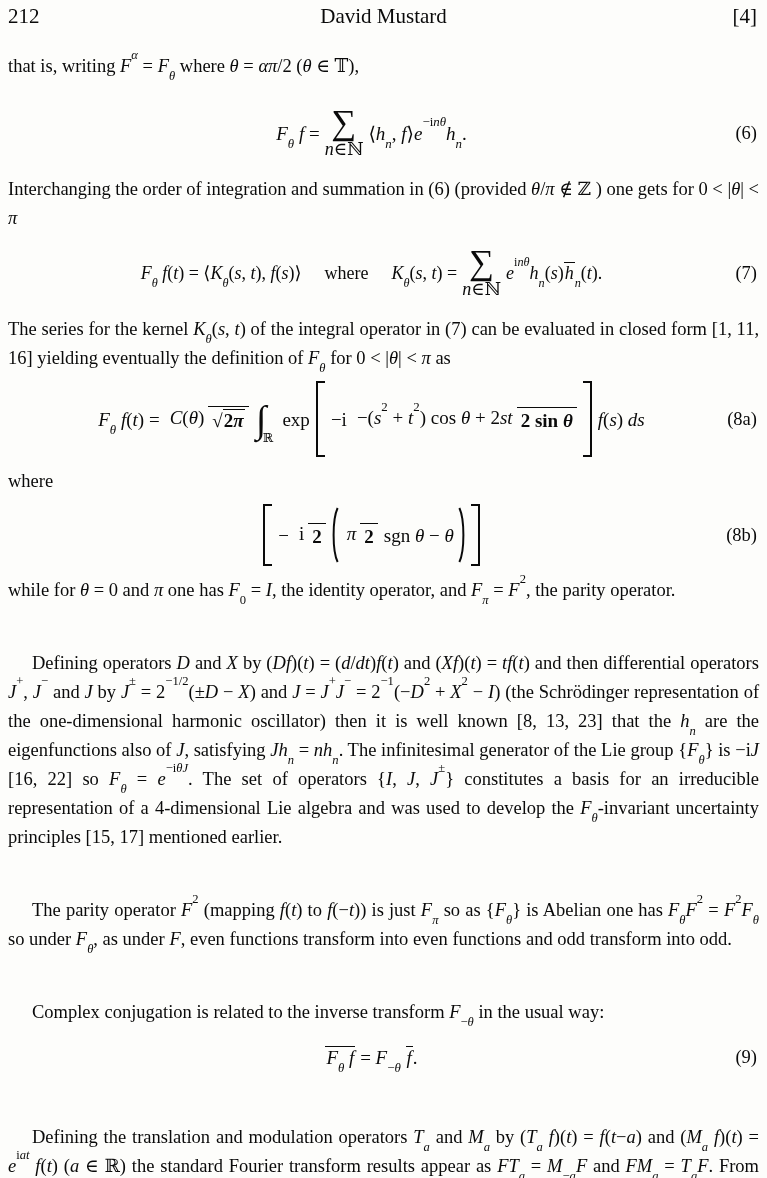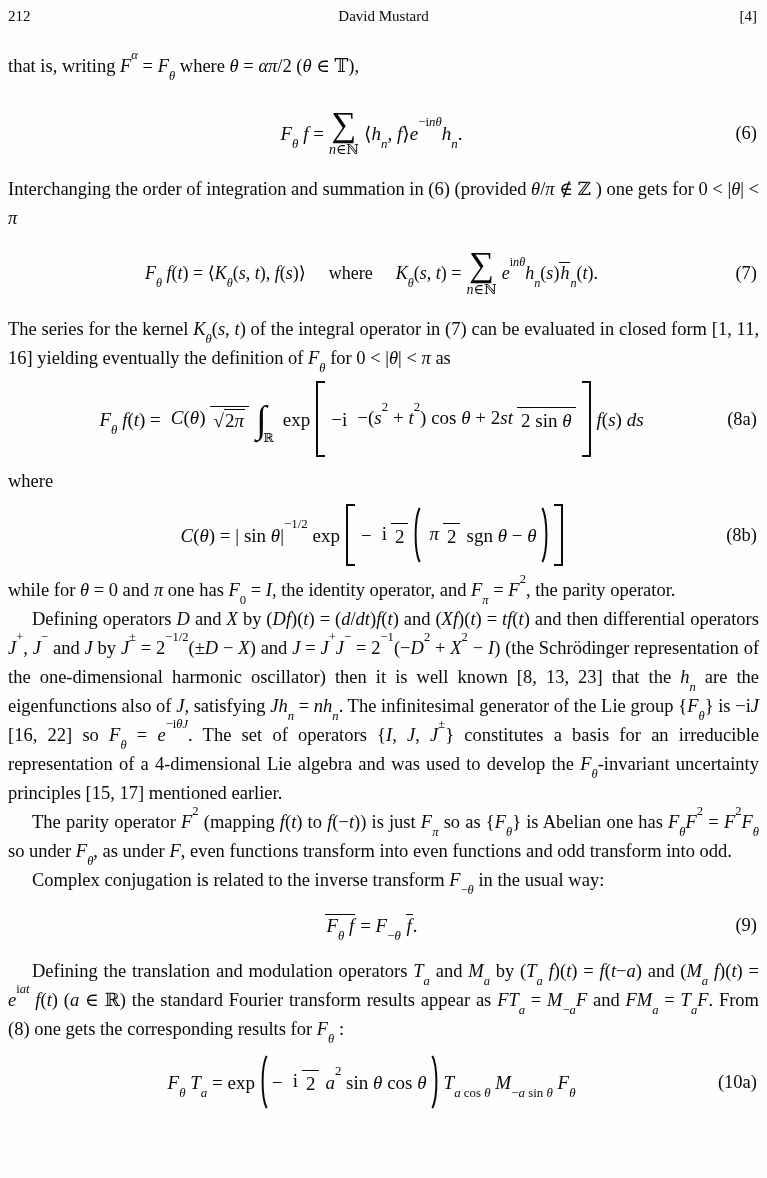--- a/index.html
+++ b/index.html
@@ -5,52 +5,52 @@
   html, body { margin: 0; padding: 0; }
   body {
     width: 767px; height: 1178px; overflow: hidden;
     background: #fdfdfb; color: #0a0a0a;
     font-family: "Liberation Serif", "DejaVu Serif", "DejaVu Sans", serif;
     font-size: 18.5px; line-height: 29px;
   }
   .page { padding: 6px 8px 0 8px; }
 
   
-  .hdr { position: relative; font-size: 15px; line-height: 20px; margin-bottom: 26px; }
+  .hdr { position: relative; font-size: 21px; line-height: 20px; margin-bottom: 26px; }
   .hdr-c { position: absolute; left: 50%; transform: translateX(-50%); }
   .hdr-r { position: absolute; right: 2px; }
 
   
   .para { margin: 0; text-align: justify; }
-  .ind { text-indent: 24px; }
+  .ind { text-indent: 24px; margin-top: 44px; }
   i { font-style: italic; }
   sup, sub { font-size: 68%; line-height: 0; position: relative; }
   sup { top: -0.48em; }
   sub { top: 0.28em; }
   .ovl { display: inline-block; border-top: 1.5px solid #0a0a0a; line-height: 1.12; padding: 0 1px; }
 
   
   .eq { position: relative; display: flex; align-items: center; justify-content: center;
         font-size: 19px; margin: 8px 24px 10px 0; min-height: 46px; }
   .eq .m { margin: 0 3px; white-space: nowrap; }
   .eqnum { position: absolute; right: -22px; top: 50%; transform: translateY(-50%);
            font-size: 18.5px; }
   .where-lbl { margin: 0 20px; }
 
   .sum { display: inline-flex; flex-direction: column; align-items: center; margin: 0 2px; }
   .sum-sym { font-size: 35px; line-height: 0.95; }
-  .sum-lim { font-size: 14px; line-height: 1.1; margin-top: 1px; }
+  .sum-lim { font-size: 18px; line-height: 1.1; margin-top: 1px; }
 
   .intop { font-size: 38px; line-height: 0.9; margin-left: 4px; }
   .int-sub { font-size: 12.5px; align-self: flex-end; margin: 0 6px 4px -3px; }
 
   .frac { display: inline-flex; flex-direction: row; align-items: center; margin: 0 3px;
           text-align: center; }
   .fnum { padding: 0 4px 2px; line-height: 1.15; }
-  .fden { border-top: 1.6px solid #0a0a0a; padding: 2px 4px 0; line-height: 1.15; }
+  .fden { border-top: 1.6px solid #0a0a0a; padding: 2px 4px 0; line-height: 1.15; font-weight: bold; }
 
   .sqb { width: 7px; align-self: stretch; margin: 0 3px; }
   .sqb.l { border-left: 2px solid #0a0a0a; border-top: 2px solid #0a0a0a; border-bottom: 2px solid #0a0a0a; }
   .sqb.r { border-right: 2px solid #0a0a0a; border-top: 2px solid #0a0a0a; border-bottom: 2px solid #0a0a0a; }
   .par { width: 9px; align-self: stretch; margin: 3px 1px; }
   .par svg { width: 100%; height: 100%; display: block; }
 
   .eq6 { min-height: 64px; margin-top: 20px; }
   .eq7 { min-height: 64px; font-size: 18px; }
   .eq8a { min-height: 76px; }
@@ -113,21 +113,20 @@
       <span class="fden">2 sin <i>θ</i></span>
     </span>
     <span class="sqb r"></span>
     <span class="m"><i>f</i>(<i>s</i>) <i>ds</i></span>
     <span class="eqnum">(8a)</span>
   </div>
 
   <p class="para">where</p>
 
   <div class="eq eq8b">
-    <span class="m"><i>C</i>(<i>θ</i>) = | sin <i>θ</i>|<sup>−1/2</sup> exp</span>
     <span class="sqb l"></span>
     <span class="m">−</span>
     <span class="frac">
       <span class="fnum">i</span>
       <span class="fden">2</span>
     </span>
     <span class="par">
         <svg viewBox="0 0 10 60" preserveAspectRatio="none">
           <path d="M8.5 1 C 2.5 13, 2.5 47, 8.5 59" fill="none" stroke="#0a0a0a" stroke-width="2.2"></path>
         </svg>

